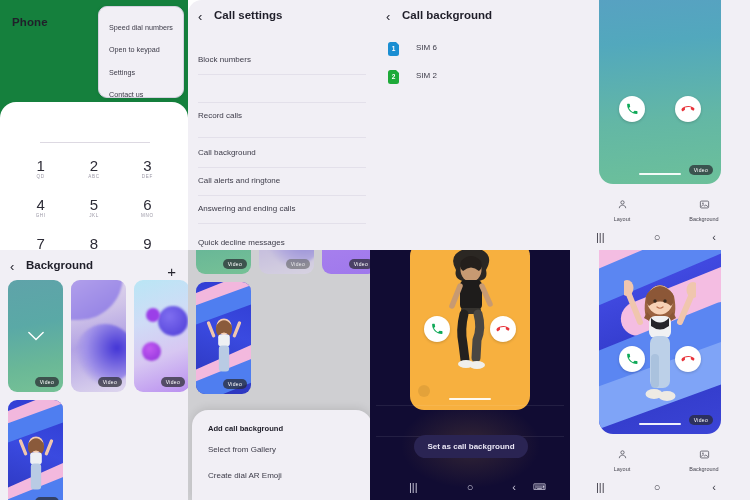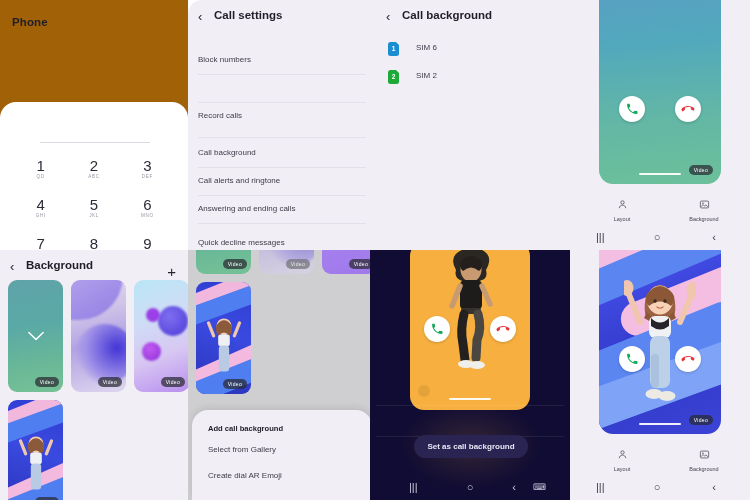--- a/index.html
+++ b/index.html
@@ -7,21 +7,21 @@
     width: 750px; height: 500px; overflow: hidden;
     font-family: "Liberation Sans", sans-serif;
     background: #ffffff;
   }
   .stage { position: relative; width: 750px; height: 500px; }
 
   
   .panel { position: absolute; overflow: hidden; background: #f1eff5; }
 
   
-  #p1 { left: 0; top: 0; width: 188px; height: 250px; background: #a16207; }
+  #p1 { left: 0; top: 0; width: 188px; height: 250px; background: #15803d; }
   .phone-title {
     position: absolute; left: 12px; top: 16px;
     font-size: 11.5px; font-weight: bold; color: #20202a; letter-spacing: .1px;
   }
   .overflow-menu {
     position: absolute; left: 98px; top: 6px; width: 86px; height: 92px;
     background: #f1eff5; border: 1px solid #d5d1e0; border-radius: 9px;
     box-shadow: 0 1px 4px rgba(0,0,0,.07);
   }
   .menu-item {
@@ -203,20 +203,26 @@
   .edge-dark { position:absolute; left:0; top:0; width:6px; height:250px; background:#110c33; }
 </style>
 </head>
 <body>
 
 <div class="stage">
 
   <div class="panel" id="p1">
     <div class="phone-title">Phone</div>
 
+    <div class="overflow-menu">
+      <div class="menu-item m0">Speed dial numbers</div>
+      <div class="menu-item m1">Open to keypad</div>
+      <div class="menu-item m2">Settings</div>
+      <div class="menu-item m3">Contact us</div>
+    </div>
 
     <div class="keypad-sheet">
       <div class="kp-handle"></div>
       <div class="kp-grid">
         <div class="kp-key">
           <div class="kp-num">1</div>
           <div class="kp-sub">QD</div>
         </div>
         <div class="kp-key">
           <div class="kp-num">2</div>

